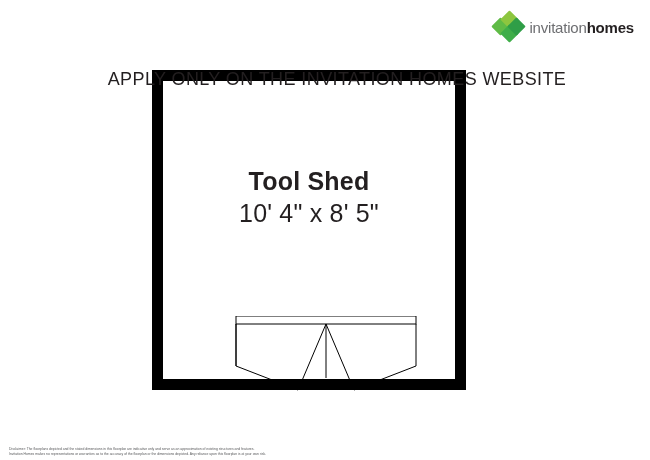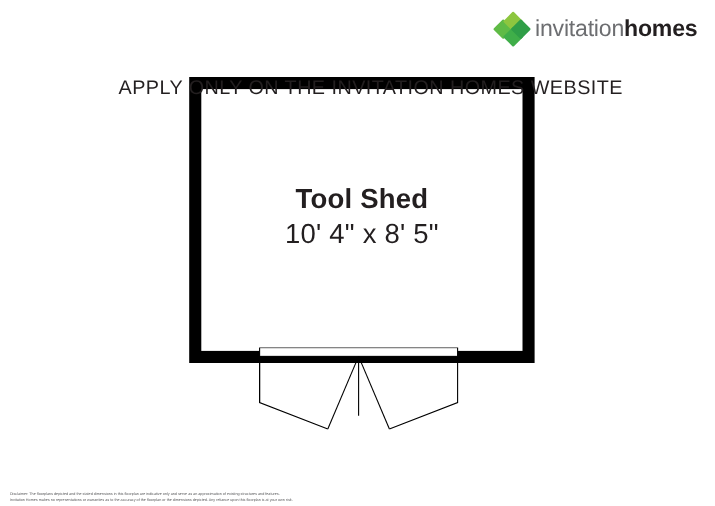--- a/index.html
+++ b/index.html
@@ -56,21 +56,21 @@
     width: 13px;
     height: 13px;
     border-radius: 1px;
   }
   .logo-mark .sq-tl { left: 0;    top: 7px;  transform: rotate(45deg); background: #5fbb46; }
   .logo-mark .sq-tr { left: 9px;  top: 0px;  transform: rotate(45deg); background: #8dc63f; }
   .logo-mark .sq-bl { left: 9px;  top: 14px; transform: rotate(45deg); background: #3fae49; }
   .logo-mark .sq-br { left: 16px; top: 7px;  transform: rotate(45deg); background: #2f9e47; }
 
   .logo-text {
-    font-size: 21px;
+    font-size: 15px;
     letter-spacing: -0.2px;
     white-space: nowrap;
   }
   .logo-text .light { color: #6d6e71; }
   .logo-text .bold { color: #231f20; font-weight: bold; }
 
   
   .watermark {
     position: absolute;
     left: 12px;
@@ -81,24 +81,24 @@
     letter-spacing: 0.4px;
     color: #231f20;
     font-weight: normal;
     z-index: 5;
     pointer-events: none;
   }
 
   
   .plan {
     position: absolute;
-    left: 172px;
+    left: 152px;
     top: 70px;
     width: 314px;
-    height: 260px;
+    height: 320px;
     border-radius: 29px;
   }
   .plan .walls {
     position: absolute;
     inset: 0;
     background: #000000;
   }
   .plan .interior {
     position: absolute;
     left: 11px;

